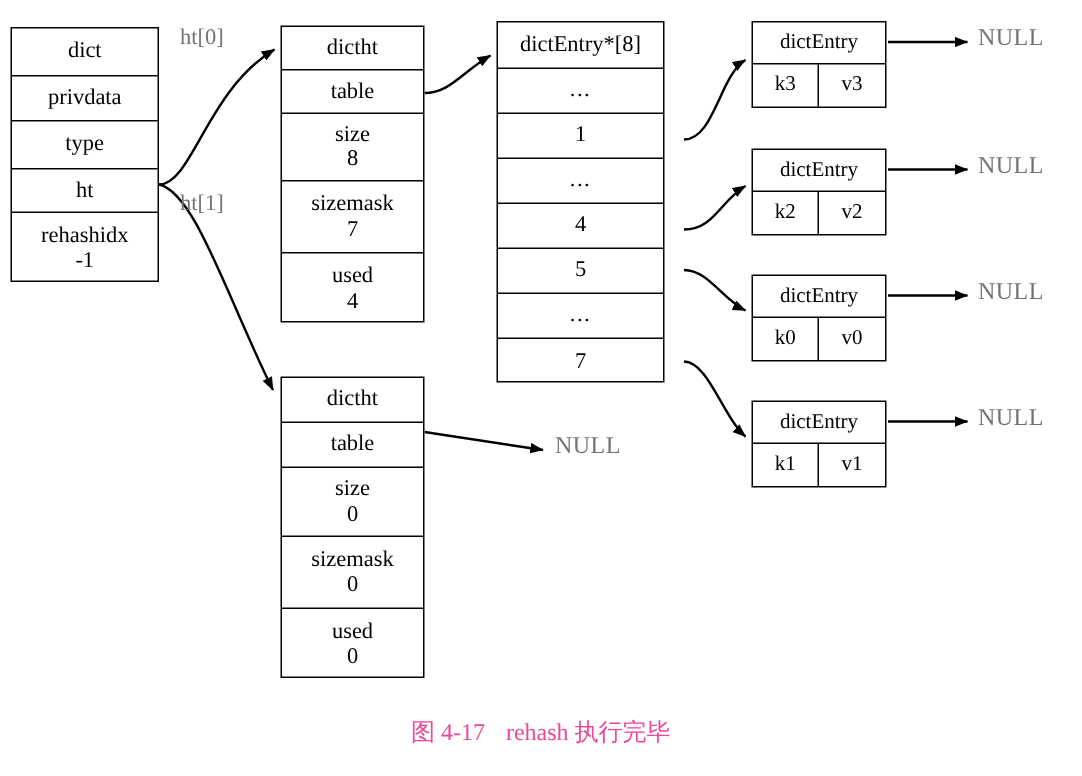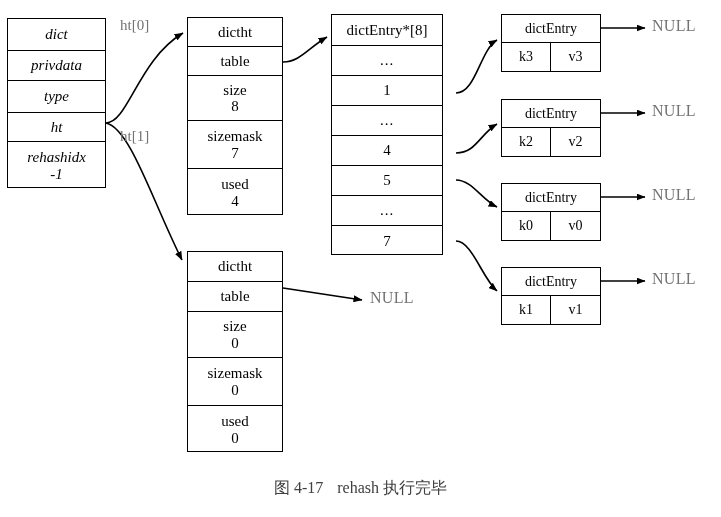--- a/index.html
+++ b/index.html
@@ -31,21 +31,21 @@
     line-height: 1.08;
     color: #000;
     text-align: center;
   }
   .cell:last-child { border-bottom: none; }
   .cell .k { display: block; }
   .cell .v { display: block; }
 
   
   #dict-struct { left: 7px; top: 18px; width: 99px; height: 170px; }
-  #dict-struct .cell { font-size: 15px; font-style: italic; }
+  #dict-struct .cell { font-size: 15px; }
   #dict-struct .cell.r0 { height: 32px; }
   #dict-struct .cell.r1 { height: 32px; }
   #dict-struct .cell.r2 { height: 30px; }
   #dict-struct .cell.r3 { height: 29px; }
   #dict-struct .cell.r4 { height: 47px; }
 
   
   .dictht { left: 187px; width: 96px; }
   .dictht .cell { font-size: 15px; }
   #dictht0 { top: 17px; height: 198px; }
@@ -64,21 +64,21 @@
   
   #table-array { left: 331px; top: 14px; width: 112px; height: 241px; }
   #table-array .cell { height: 30px; font-size: 15px; }
   #table-array .cell.head { height: 31px; }
   #table-array .cell.dots { font-size: 15px; letter-spacing: 1px; }
 
   
   .dictentry {
     position: absolute;
     left: 501px;
-    width: 100px;
+    width: 90px;
     height: 58px;
     border: 1.5px solid #000;
     box-sizing: border-box;
     background: #fff;
   }
   .dictentry .de-head {
     height: 28px;
     border-bottom: 1.5px solid #000;
     display: flex;
     align-items: center;
@@ -122,21 +122,21 @@
   #null3 { left: 652px; top: 270px; }
   #null-low { left: 370px; top: 289px; }
 
   #caption {
     position: absolute;
     left: 0;
     top: 478px;
     width: 721px;
     text-align: center;
     font-size: 16px;
-    color: #404040;
+    color: #ec4899;
   }
   #caption .gap { display: inline-block; width: 14px; }
 
   svg#wires {
     position: absolute;
     left: 0; top: 0;
     width: 721px; height: 517px;
     pointer-events: none;
   }
 </style>

